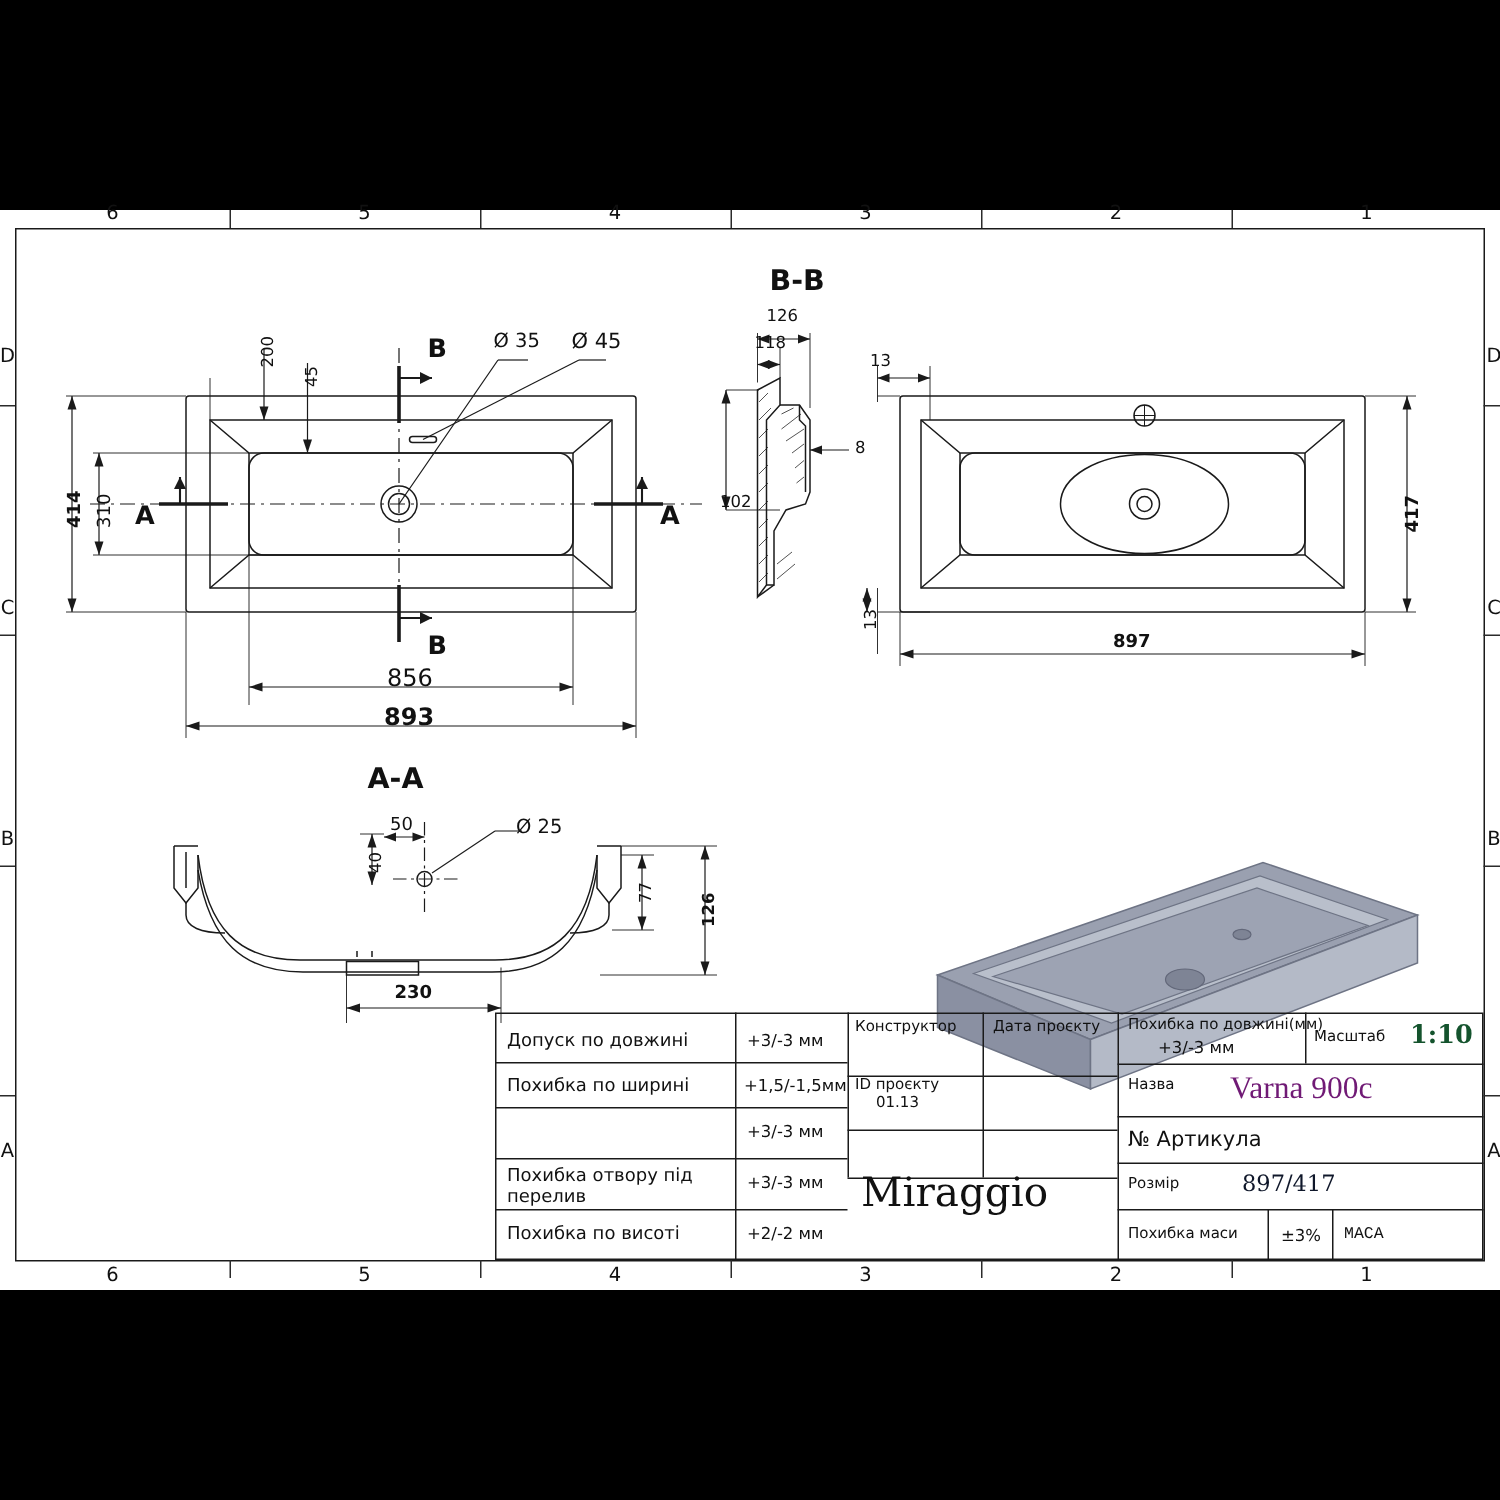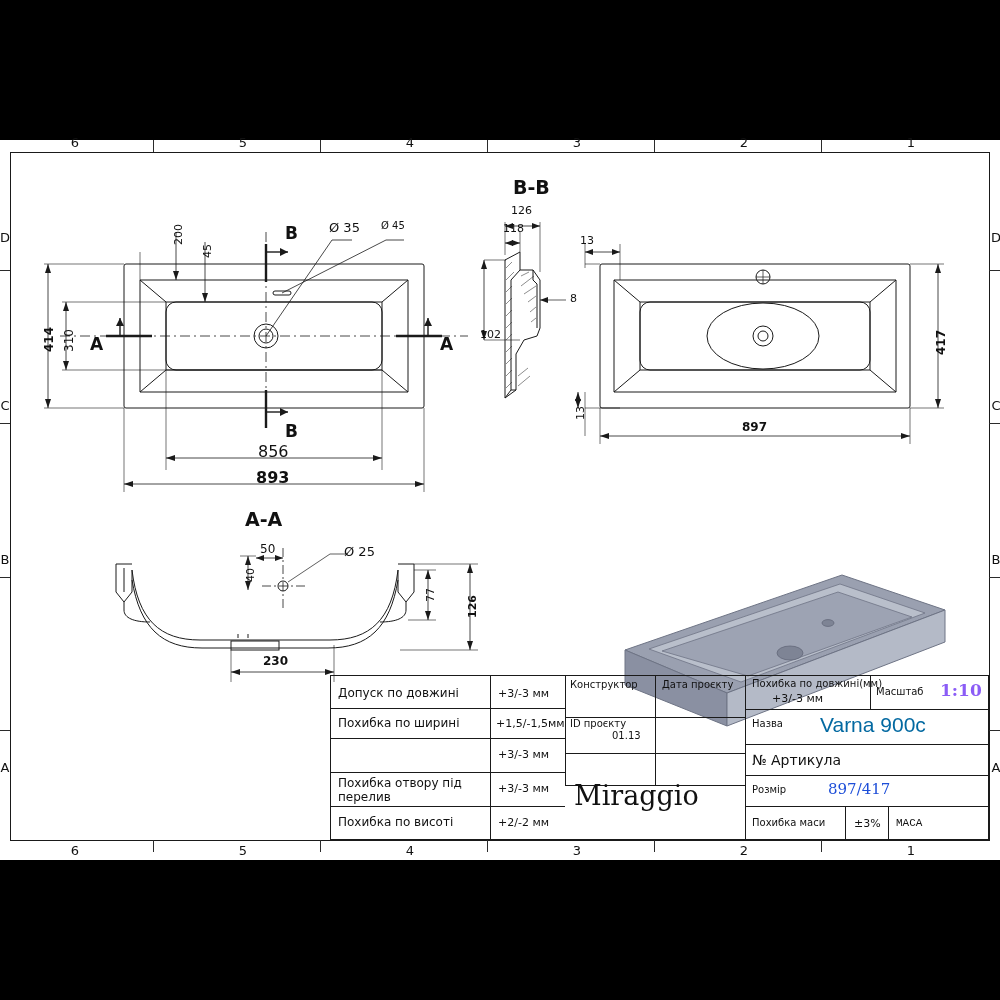--- a/index.html
+++ b/index.html
@@ -11,23 +11,23 @@
   .thin{background:#2b2b2b;}
   .zone{position:absolute;font-size:13px;color:#111;font-family:"DejaVu Sans",sans-serif;text-align:center;}
   .dim{position:absolute;font-size:11px;color:#111;font-family:"DejaVu Sans",sans-serif;white-space:nowrap;}
   .dimv{position:absolute;font-size:11px;color:#111;white-space:nowrap;transform-origin:0 0;transform:rotate(-90deg);}
   .lbl{position:absolute;font-size:17px;color:#111;font-weight:bold;white-space:nowrap;}
   .lblb{position:absolute;font-size:19px;color:#111;font-weight:bold;white-space:nowrap;}
   .tb{position:absolute;font-size:11px;color:#111;white-space:nowrap;}
   .tbl{position:absolute;border:1px solid #1a1a1a;box-sizing:border-box;}
   svg{position:absolute;left:0;top:0;overflow:visible;}
   .brand{position:absolute;font-family:"DejaVu Serif",serif;font-size:27px;color:#111;letter-spacing:0px;}
-  .name{position:absolute;font-family:Liberation Sans, sans-serif;font-size:21px;color:#0369a1;}
-  .scale{position:absolute;font-family:"DejaVu Serif",serif;font-size:17px;color:#8b5cf6;}
-  .sz{position:absolute;font-family:"DejaVu Serif",serif;font-size:15px;color:#1d4ed8;}
+  .name{position:absolute;font-family:Liberation Serif, serif;font-size:21px;color:#701a75;}
+  .scale{position:absolute;font-family:"DejaVu Serif",serif;font-size:17px;color:#14532d;}
+  .sz{position:absolute;font-family:"DejaVu Serif",serif;font-size:15px;color:#0f172a;}
 </style>
 </head>
 <body>
 
 <div id="sheet">
 
   <div class="ln h" style="left:10px;top:12px;width:980px;"></div>
   <div class="ln h" style="left:10px;top:700px;width:980px;"></div>
   <div class="ln v" style="left:10px;top:12px;height:688px;"></div>
   <div class="ln v" style="left:989px;top:12px;height:688px;"></div>
@@ -290,21 +290,21 @@
 
   <div class="lblb" style="left:513px;top:36px;">B-B</div>
   <div class="lblb" style="left:245px;top:368px;">A-A</div>
 
   <div class="lbl" style="left:90px;top:194px;">A</div>
   <div class="lbl" style="left:440px;top:194px;">A</div>
   <div class="lbl" style="left:285px;top:83px;">B</div>
   <div class="lbl" style="left:285px;top:281px;">B</div>
 
   <div class="dim" style="left:329px;top:80px;font-size:13px;">Ø 35</div>
-  <div class="dim" style="left:381px;top:80px;font-size:10px;">Ø 45</div>
+  <div class="dim" style="left:381px;top:80px;font-size:14px;">Ø 45</div>
 
   <div class="dimv" style="left:172px;top:105px;">200</div>
   <div class="dimv" style="left:201px;top:118px;">45</div>
   <div class="dimv" style="left:42px;top:212px;font-weight:bold;font-size:12px;">414</div>
   <div class="dimv" style="left:62px;top:212px;font-size:12px;">310</div>
   <div class="dim" style="left:258px;top:302px;font-size:16px;">856</div>
   <div class="dim" style="left:256px;top:328px;font-size:16px;font-weight:bold;">893</div>
 
   <div class="dim" style="left:511px;top:64px;">126</div>
   <div class="dim" style="left:503px;top:82px;">118</div>
@@ -358,21 +358,21 @@
 
   <div class="tb" style="left:338px;top:637px;font-size:12px;width:150px;white-space:normal;line-height:1.15;">Похибка отвору під перелив</div>
   <div class="tb" style="left:498px;top:642px;">+3/-3 мм</div>
 
   <div class="tb" style="left:338px;top:675px;font-size:12px;">Похибка по висоті</div>
   <div class="tb" style="left:498px;top:676px;">+2/-2 мм</div>
 
   <div class="tb" style="left:570px;top:539px;font-size:10px;">Конструктор</div>
   <div class="tb" style="left:662px;top:539px;font-size:10px;">Дата проєкту</div>
   <div class="tb" style="left:570px;top:578px;font-size:10px;">ID проєкту</div>
-  <div class="tb" style="left:584px;top:590px;font-size:10px;margin-left:28px;">01.13</div>
+  <div class="tb" style="left:584px;top:590px;font-size:10px;">01.13</div>
 
   <div class="tb" style="left:752px;top:538px;font-size:10px;">Похибка по довжині(мм)</div>
   <div class="tb" style="left:772px;top:552px;font-size:11px;">+3/-3 мм</div>
   <div class="tb" style="left:876px;top:546px;font-size:10px;">Масштаб</div>
   <div class="scale" style="left:940px;top:540px;font-weight:bold;">1:10</div>
 
   <div class="tb" style="left:752px;top:578px;font-size:10px;">Назва</div>
   <div class="name" style="left:820px;top:573px;">Varna 900c</div>
 
   <div class="tb" style="left:752px;top:612px;font-size:14px;">№ Артикула</div>

